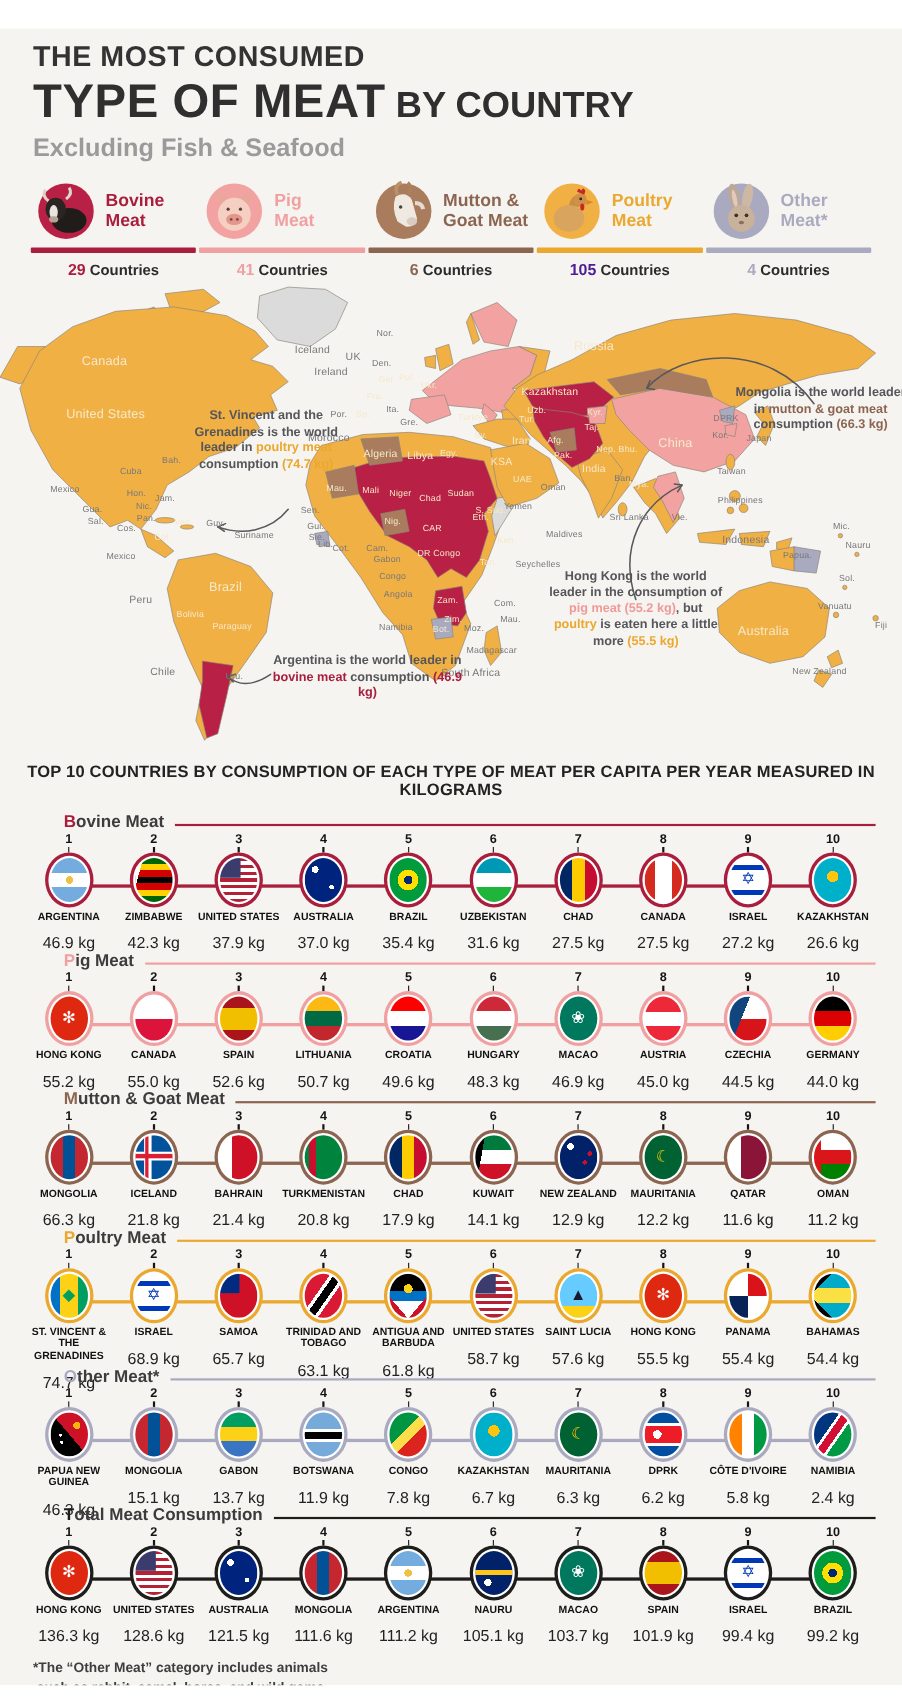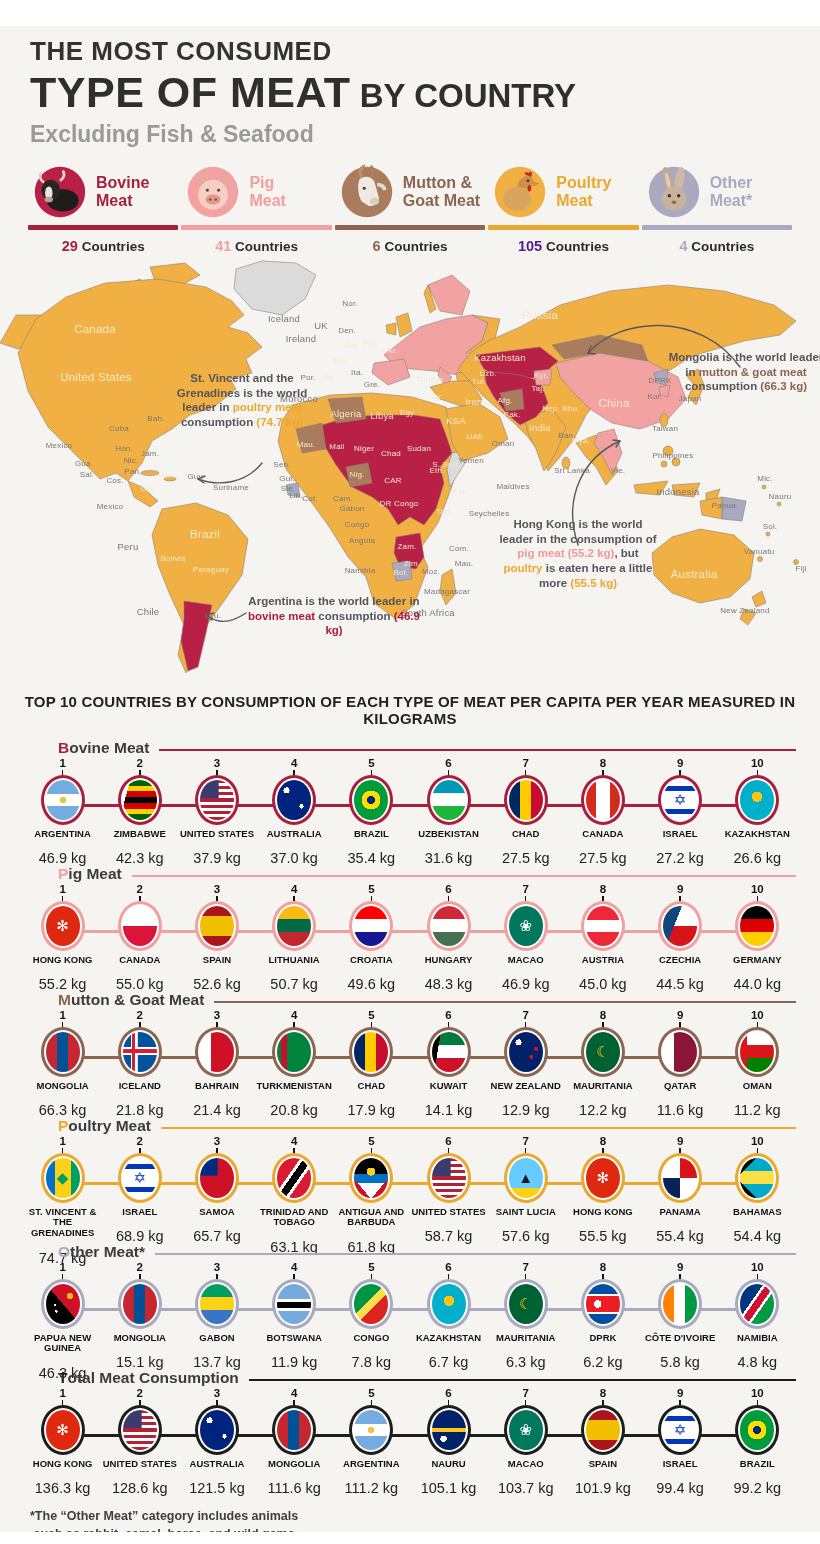--- a/index.html
+++ b/index.html
@@ -889,21 +889,21 @@
           <div class="cname">CÔTE D'IVOIRE</div>
           <div class="cval">5.8 kg</div>
         </div>
         <div class="item">
           <div class="rank">10</div>
           <div class="tick"></div>
           <div class="ring" style="border-color:#A9AABF">
             <div class="flag" style="background: linear-gradient(125deg, rgb(0, 53, 128) 0px, rgb(0, 53, 128) 38%, rgb(255, 255, 255) 38%, rgb(255, 255, 255) 43%, rgb(210, 16, 52) 43%, rgb(210, 16, 52) 57%, rgb(255, 255, 255) 57%, rgb(255, 255, 255) 62%, rgb(0, 154, 68) 62%);"></div>
           </div>
           <div class="cname">NAMIBIA</div>
-          <div class="cval">4.8 kg</div>
+          <div class="cval">2.4 kg</div>
         </div>
       </div>
     </section>
     <section class="meat-row">
       <div class="row-hdr">
         <span class="row-title"><b style="color:#1D1D1B">T</b>otal Meat Consumption</span>
         <span class="row-line" style="border-color:#1D1D1B"></span>
       </div>
       <div class="row-items">
         <div class="rank-line" style="background:#1D1D1B"></div>

